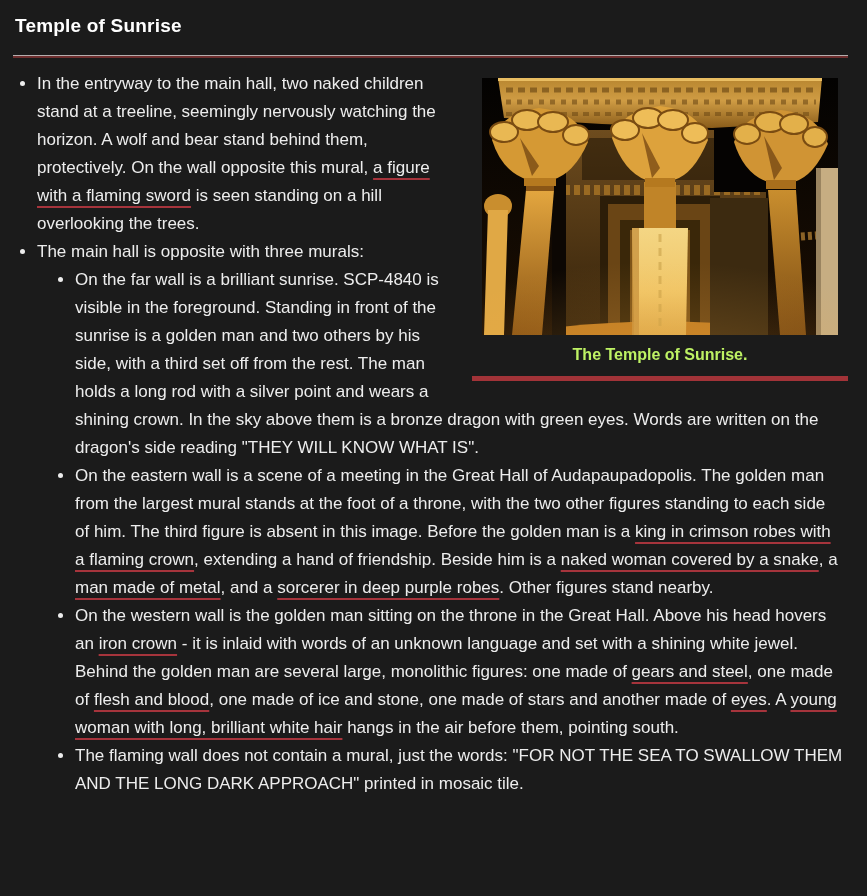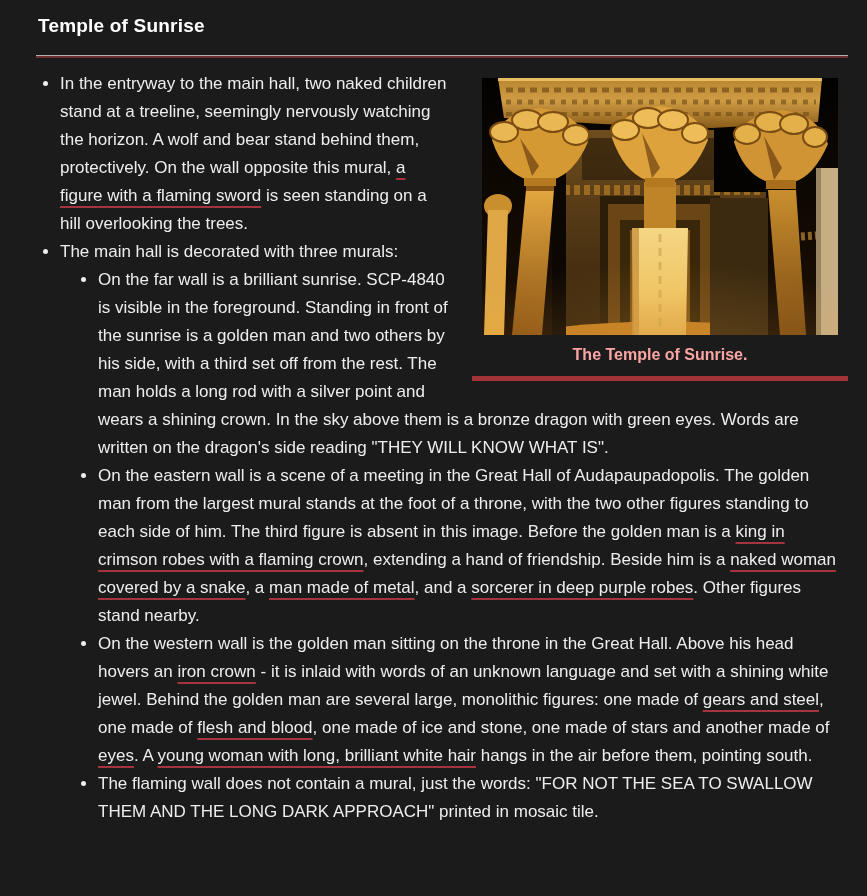--- a/index.html
+++ b/index.html
@@ -6,36 +6,36 @@
     --background:#1b1b1b; --text:#ededed; --title:#ffffff;
     --link-underline:#a6343c; --caption-rule:#a23338; --title-rule:#6e2e2e;
   }
   html,body{margin:0;padding:0}
   body{
     width:867px;height:896px;overflow:hidden;
     background:var(--background);color:var(--text);
     font-family:"Liberation Sans","DejaVu Sans",sans-serif;
     font-size:17px;line-height:28px;
   }
-  .page{padding:14px 19px 0 36px}
+  .page{padding:14px 19px 0 13px}
   h1.title{
     font-size:19px;line-height:23px;margin:0;padding-left:2px;
     font-weight:bold;color:var(--title);letter-spacing:.2px;
   }
   hr.title-rule{
     border:none;height:3px;margin:18px 0 12px 0;
     background:linear-gradient(to bottom,#b5aeae 0,#b5aeae 1px,var(--title-rule) 1px,var(--title-rule) 100%);
   }
   figure.imageblock{
     float:right;width:376px;margin:8px 0 18px 24px;padding:0;
   }
   .photo{width:356px;height:257px;display:block;margin:0 auto;background:#000}
   figcaption{
     text-align:center;font-weight:bold;font-size:16px;line-height:22px;
-    margin-top:9px;color:#fca5a5;
+    margin-top:9px;color:#bef264;
   }
   .caption-rule{height:5px;margin-top:10px;background:var(--caption-rule)}
   ul.content{margin:4px;padding:0 0 0 20px;list-style:disc}
   ul.content li{margin:0;padding:0}
   ul.content ul{margin:0;padding-left:38px;list-style:disc}
   a.wlink{
     color:inherit;cursor:pointer;
     text-decoration:underline;
     text-decoration-color:var(--link-underline);
     text-decoration-thickness:2px;
@@ -143,21 +143,21 @@
       <path d="M282,58 L300,90 L292,102 Z" fill="#6b3f10" opacity="0.7"></path>
       <rect x="284" y="102" width="30" height="9" fill="#a86e1c"></rect>
       <ellipse cx="178" cy="250" rx="195" ry="95" fill="url(#gGlow)"></ellipse>
     </svg>
     <figcaption>The Temple of Sunrise.</figcaption>
     <div class="caption-rule"></div>
   </figure>
 
   <ul class="content">
       <li><span>In the entryway to the main hall, two naked children stand at a treeline, seemingly nervously watching the horizon. A wolf and bear stand behind them, protectively. On the wall opposite this mural, </span><a href="#" class="wlink">a figure with a flaming sword</a><span> is seen standing on a hill overlooking the trees.</span></li>
-      <li><span>The main hall is decorated with three murals:</span><ul>
+      <li><span>The main hall is opposite with three murals:</span><ul>
           <li><span>On the far wall is a brilliant sunrise. SCP-4840 is visible in the foreground. Standing in front of the sunrise is a golden man and two others by his side, with a third set off from the rest. The man holds a long rod with a silver point and wears a shining crown. In the sky above them is a bronze dragon with green eyes. Words are written on the dragon's side reading "THEY WILL KNOW WHAT IS".</span></li>
           <li><span>On the eastern wall is a scene of a meeting in the Great Hall of Audapaupadopolis. The golden man from the largest mural stands at the foot of a throne, with the two other figures standing to each side of him. The third figure is absent in this image. Before the golden man is a </span><a href="#" class="wlink">king in crimson robes with a flaming crown</a><span>, extending a hand of friendship. Beside him is a </span><a href="#" class="wlink">naked woman covered by a snake</a><span>, a </span><a href="#" class="wlink">man made of metal</a><span>, and a </span><a href="#" class="wlink">sorcerer in deep purple robes</a><span>. Other figures stand nearby.</span></li>
           <li><span>On the western wall is the golden man sitting on the throne in the Great Hall. Above his head hovers an </span><a href="#" class="wlink">iron crown</a><span> - it is inlaid with words of an unknown language and set with a shining white jewel. Behind the golden man are several large, monolithic figures: one made of </span><a href="#" class="wlink">gears and steel</a><span>, one made of </span><a href="#" class="wlink">flesh and blood</a><span>, one made of ice and stone, one made of stars and another made of </span><a href="#" class="wlink">eyes</a><span>. A </span><a href="#" class="wlink">young woman with long, brilliant white hair</a><span> hangs in the air before them, pointing south.</span></li>
           <li><span>The flaming wall does not contain a mural, just the words: "FOR NOT THE SEA TO SWALLOW THEM AND THE LONG DARK APPROACH" printed in mosaic tile.</span></li>
         </ul></li>
     </ul>
 
 </div>
 
 </body></html>

